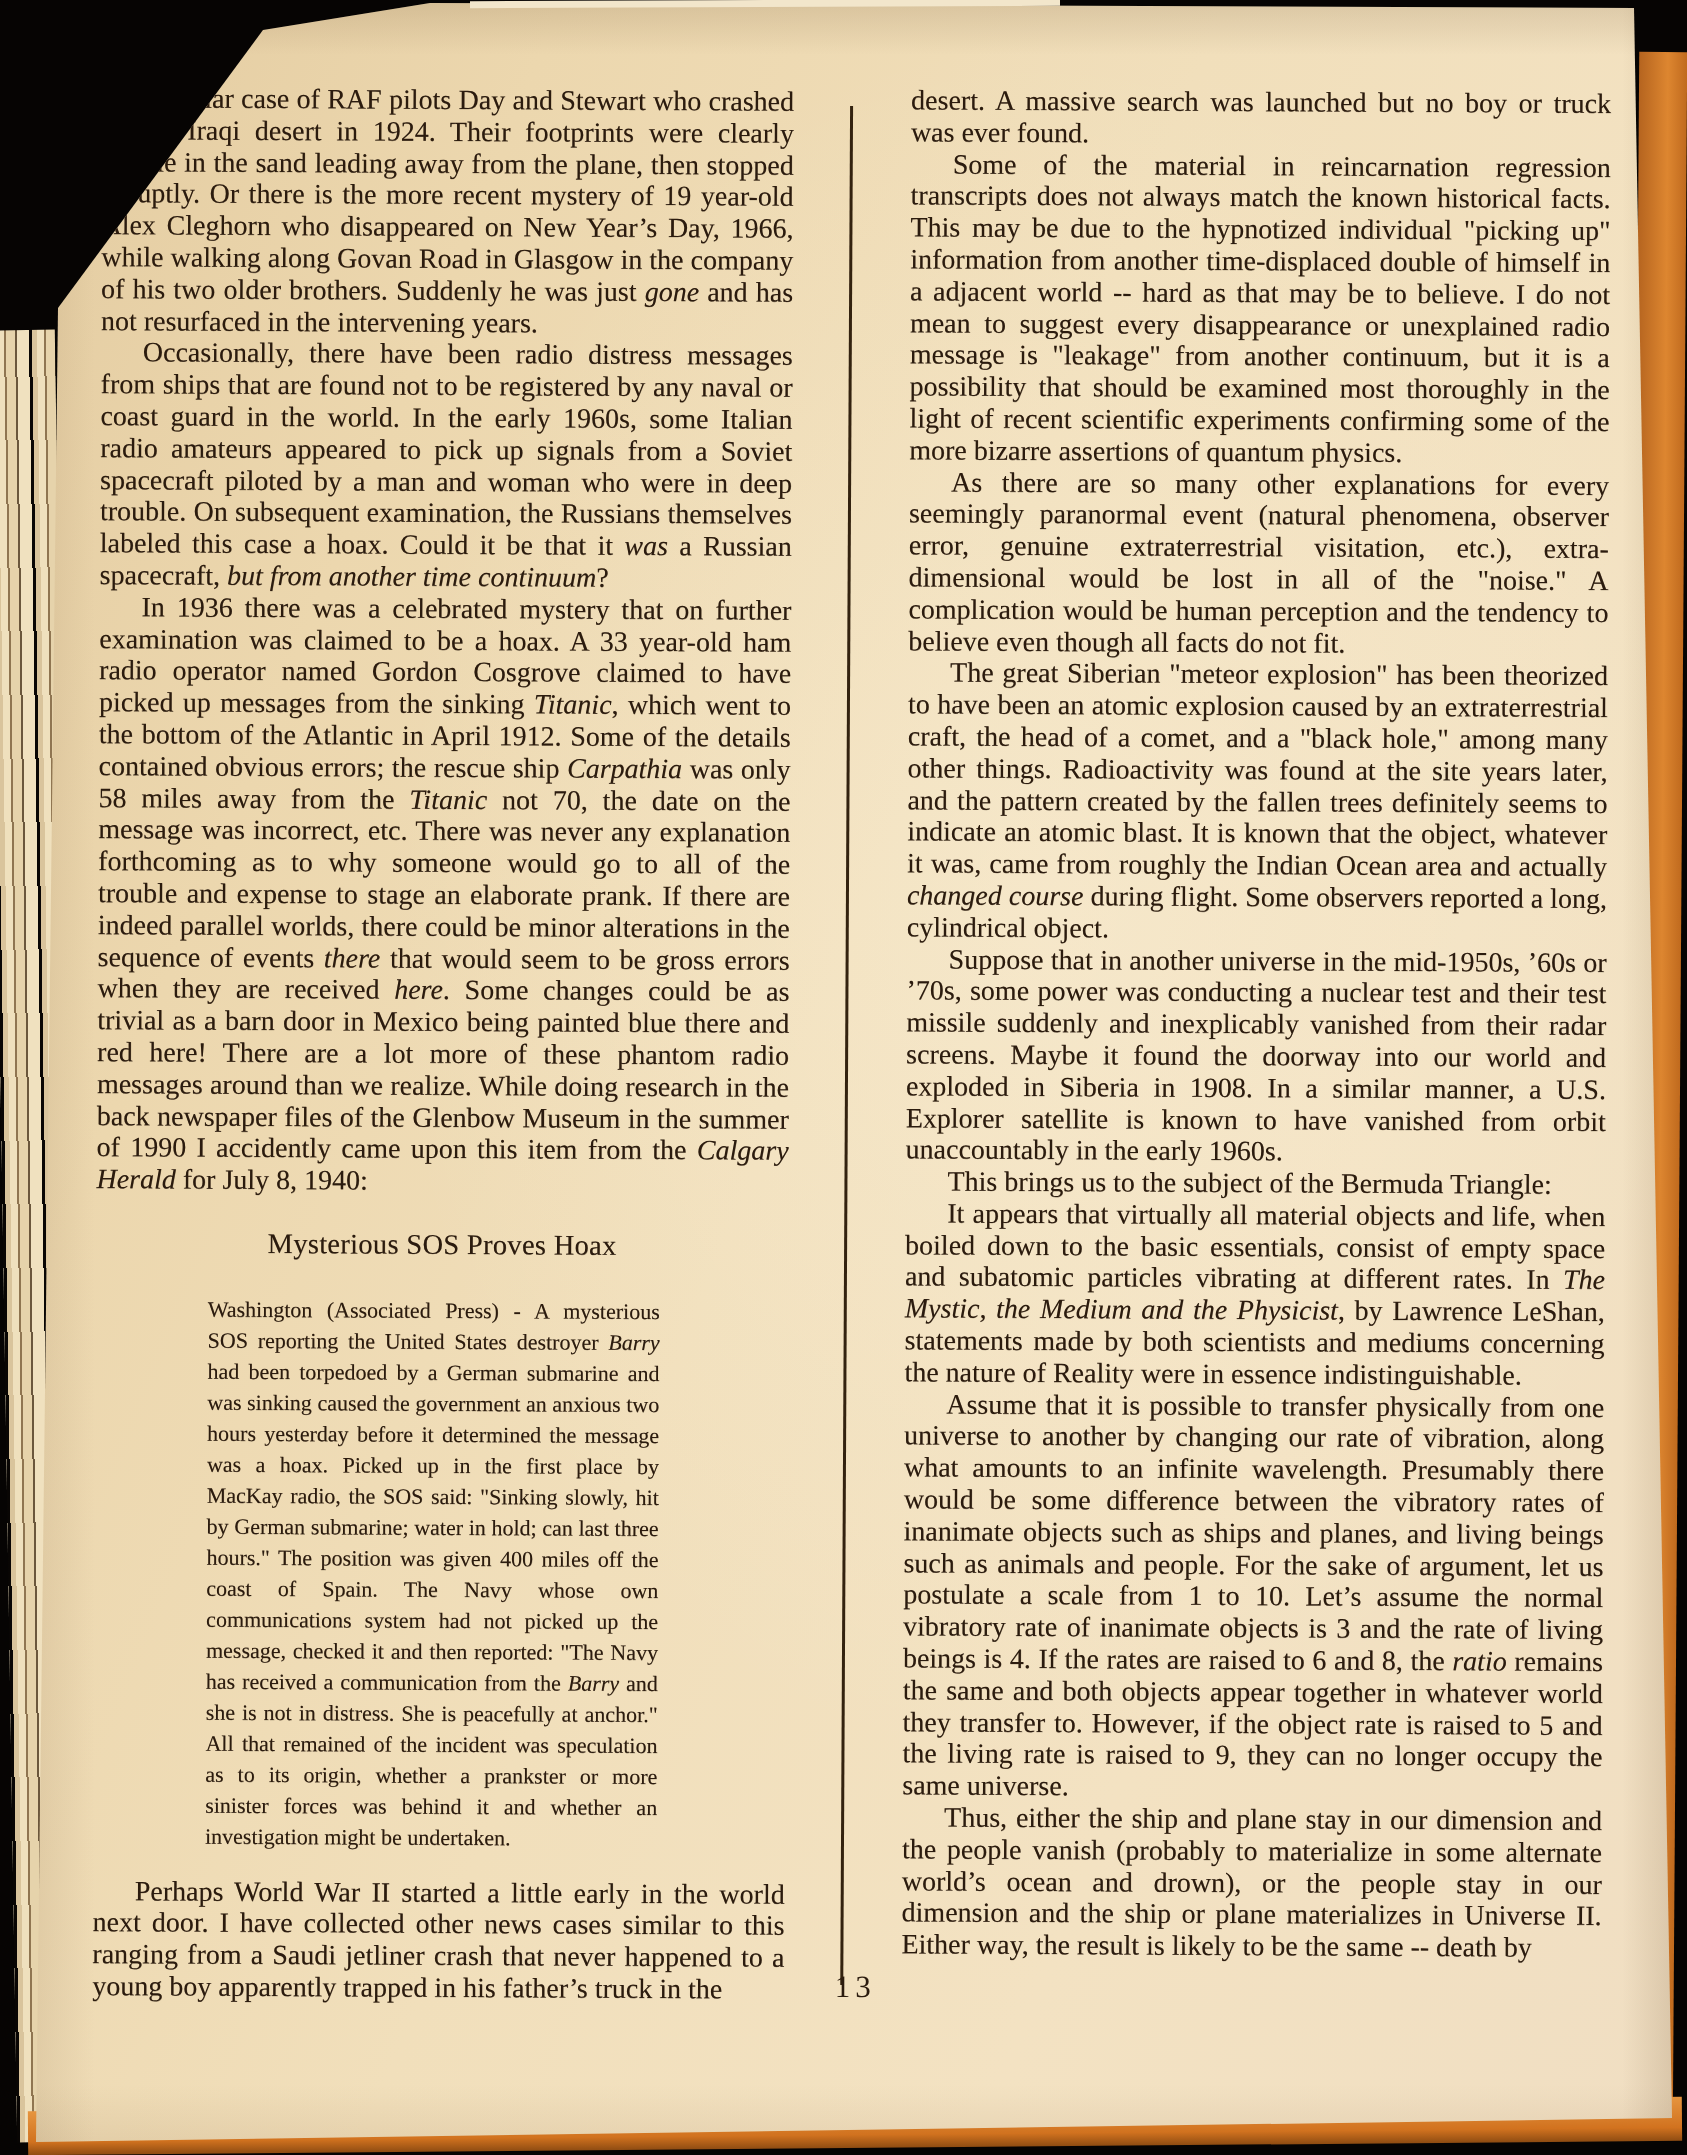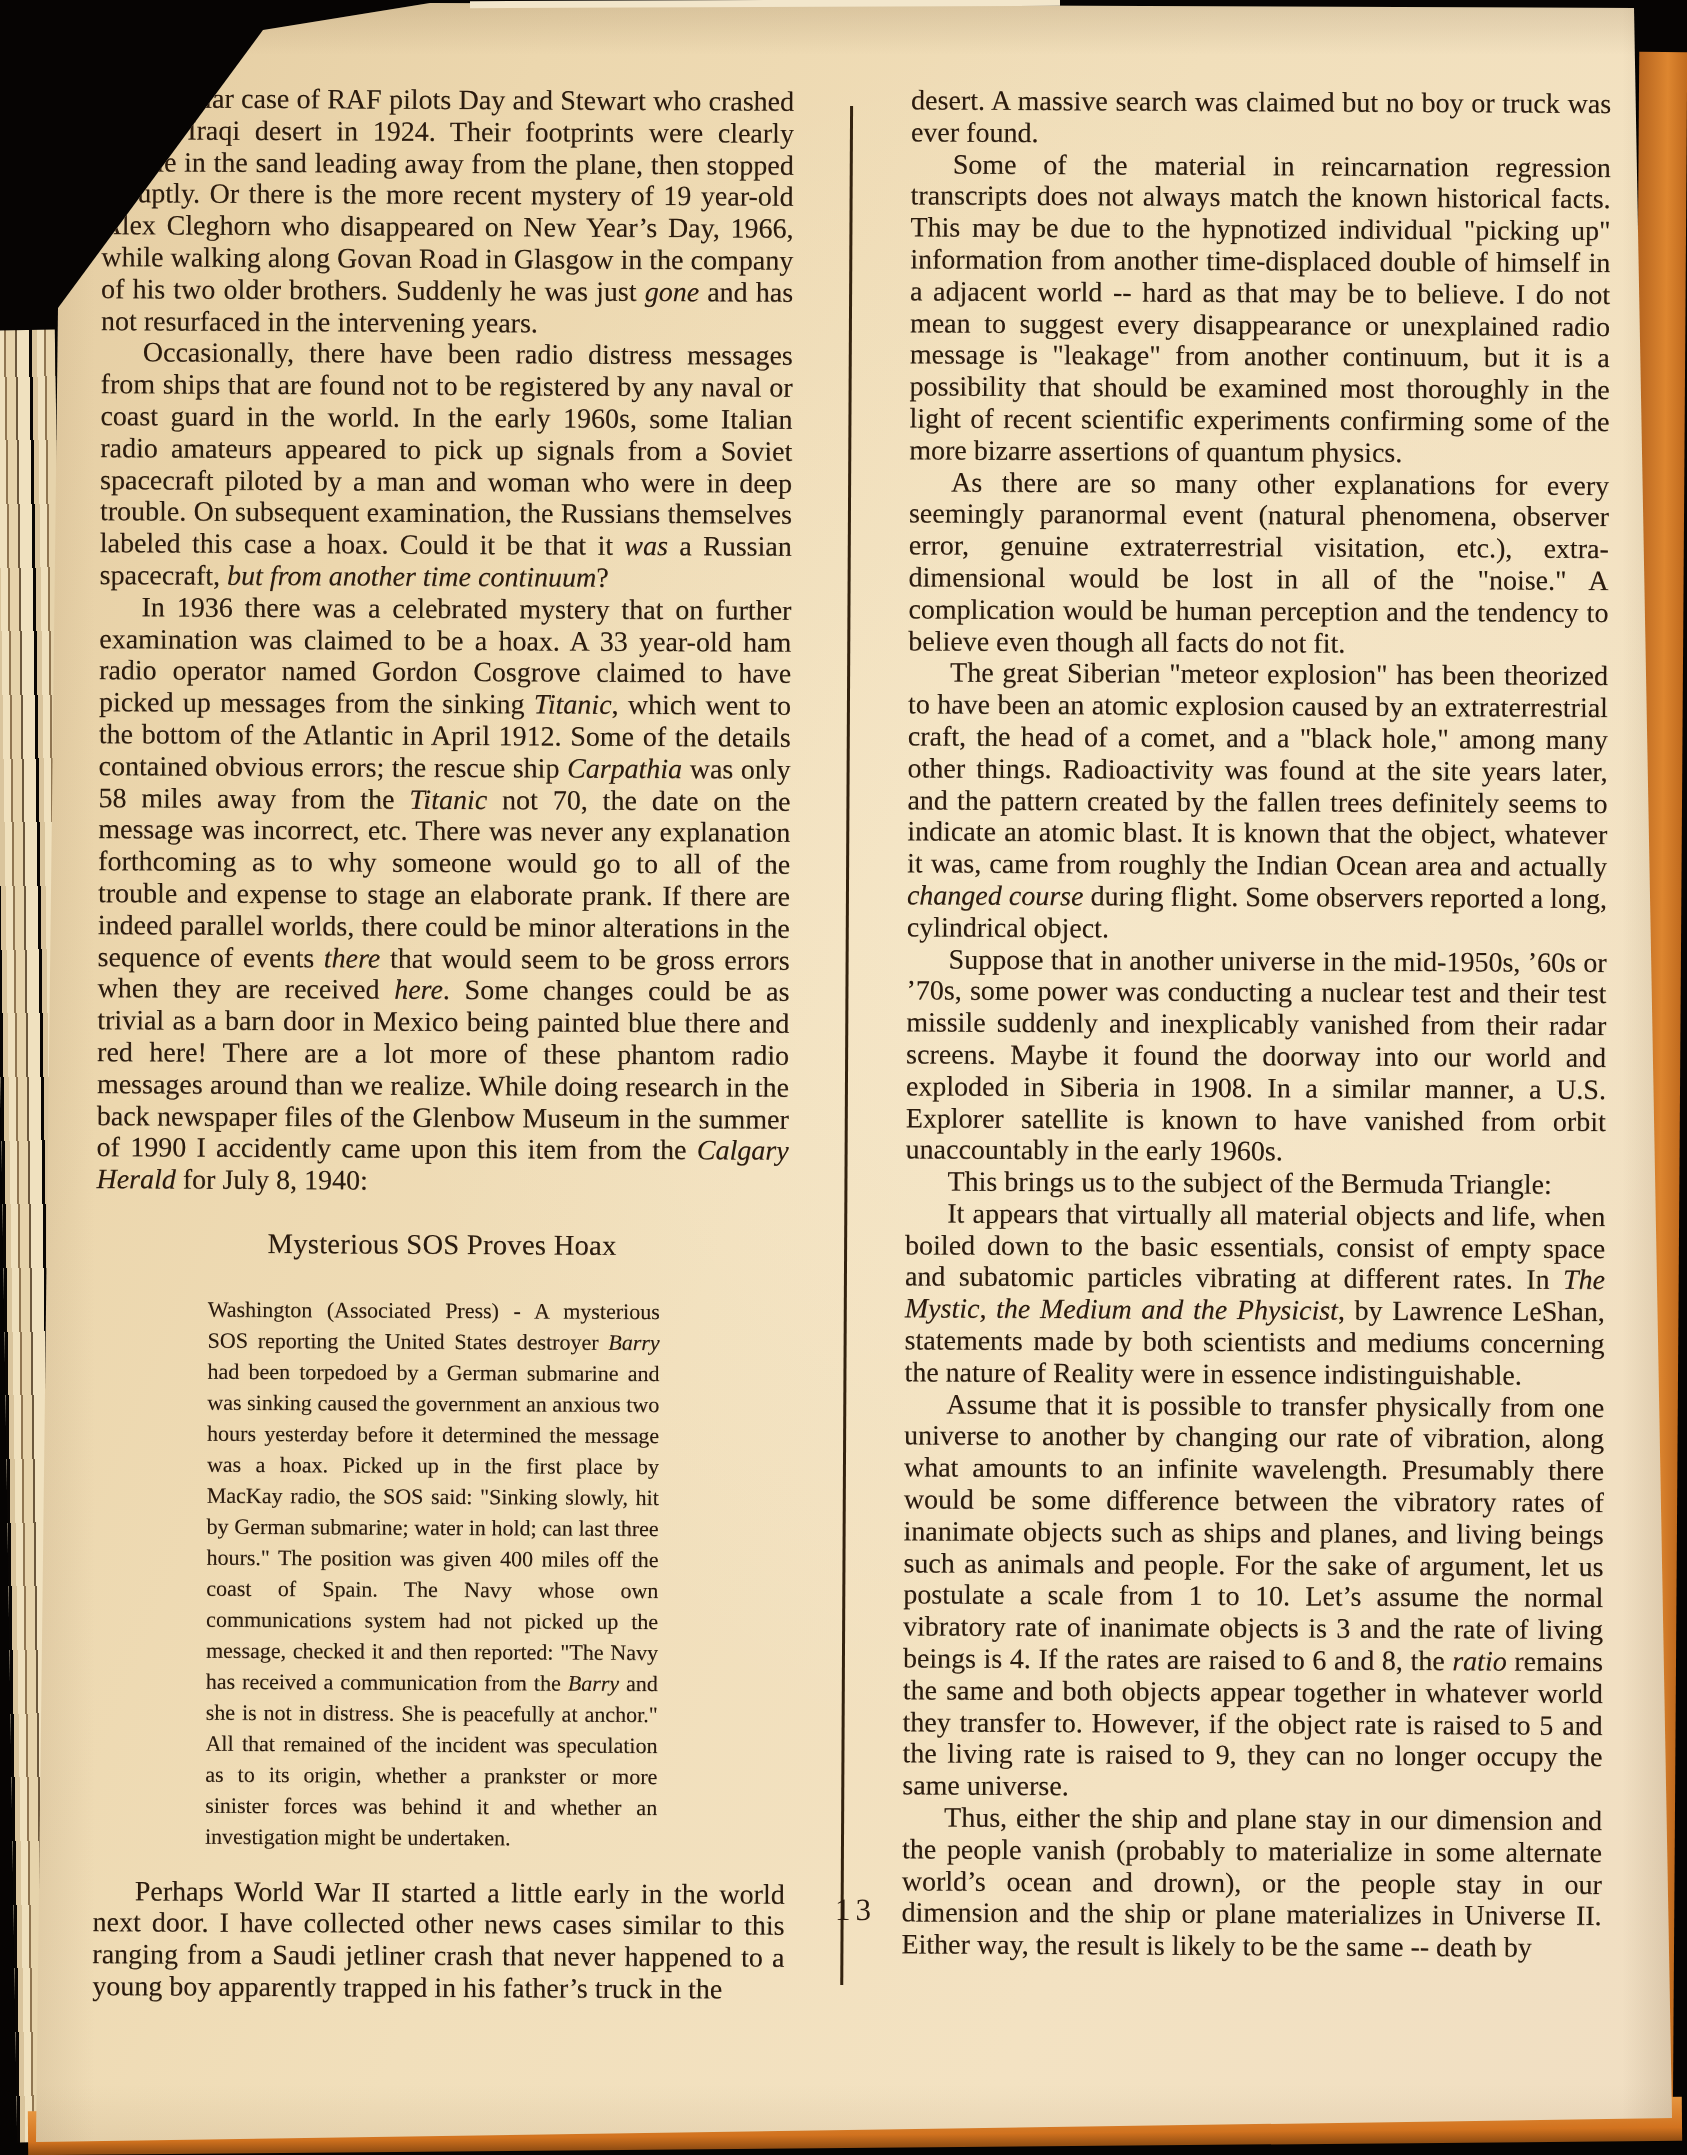--- a/index.html
+++ b/index.html
@@ -72,21 +72,21 @@
     font-size:22px;line-height:31px;
     padding-left:112px;padding-right:128px;
     margin:0 0 24px 0;text-align:justify;
   }
   .it{font-style:italic;}
   .divider{
     position:absolute;left:845px;top:106px;width:2.5px;height:1879px;
     background:#33220f;
   }
   .pageno{
-    position:absolute;left:815px;top:1892px;width:90px;text-align:center;
+    position:absolute;left:815px;top:1969px;width:90px;text-align:center;
     font-size:31px;letter-spacing:5px;color:#2b1b0e;
   }
 </style>
 </head>
 <body>
 
 <div class="stage">
   <div class="edge-stack"></div>
   <div class="cover-right"></div>
   <div class="cover-bottom"></div>
@@ -100,21 +100,21 @@
         <p><span>Occasionally, there have been radio distress messages from ships that are found not to be registered by any naval or coast guard in the world. In the early 1960s, some Italian radio amateurs appeared to pick up signals from a Soviet spacecraft piloted by a man and woman who were in deep trouble. On subsequent examination, the Russians themselves labeled this case a hoax. Could it be that it </span><span class="it">was</span><span> a Russian spacecraft, </span><span class="it">but from another time continuum</span><span>?</span></p>
         <p><span>In 1936 there was a celebrated mystery that on further examination was claimed to be a hoax. A 33 year-old ham radio operator named Gordon Cosgrove claimed to have picked up messages from the sinking </span><span class="it">Titanic</span><span>, which went to the bottom of the Atlantic in April 1912. Some of the details contained obvious errors; the rescue ship </span><span class="it">Carpathia</span><span> was only 58 miles away from the </span><span class="it">Titanic</span><span> not 70, the date on the message was incorrect, etc. There was never any explanation forthcoming as to why someone would go to all of the trouble and expense to stage an elaborate prank. If there are indeed parallel worlds, there could be minor alterations in the sequence of events </span><span class="it">there</span><span> that would seem to be gross errors when they are received </span><span class="it">here</span><span>. Some changes could be as trivial as a barn door in Mexico being painted blue there and red here! There are a lot more of these phantom radio messages around than we realize. While doing research in the back newspaper files of the Glenbow Museum in the summer of 1990 I accidently came upon this item from the </span><span class="it">Calgary Herald</span><span> for July 8, 1940:</span></p>
         <h3 class="excerpt-head">Mysterious SOS Proves Hoax</h3>
         <div class="excerpt"><span>Washington (Associated Press) - A mysterious SOS reporting the United States destroyer </span><span class="it">Barry</span><span> had been torpedoed by a German submarine and was sinking caused the government an anxious two hours yesterday before it determined the message was a hoax. Picked up in the first place by MacKay radio, the SOS said: "Sinking slowly, hit by German submarine; water in hold; can last three hours." The position was given 400 miles off the coast of Spain. The Navy whose own communications system had not picked up the message, checked it and then reported: "The Navy has received a communication from the </span><span class="it">Barry</span><span> and she is not in distress. She is peacefully at anchor." All that remained of the incident was speculation as to its origin, whether a prankster or more sinister forces was behind it and whether an investigation might be undertaken.</span></div>
         <p><span>Perhaps World War II started a little early in the world next door. I have collected other news cases similar to this ranging from a Saudi jetliner crash that never happened to a young boy apparently trapped in his father’s truck in the</span></p>
       </div>
 
       <div class="divider"></div>
 
       <div class="col col-right">
-        <p class="cont"><span>desert. A massive search was claimed but no boy or truck was ever found.</span></p>
+        <p class="cont"><span>desert. A massive search was launched but no boy or truck was ever found.</span></p>
         <p><span>Some of the material in reincarnation regression transcripts does not always match the known historical facts. This may be due to the hypnotized individual "picking up" information from another time-displaced double of himself in a adjacent world -- hard as that may be to believe. I do not mean to suggest every disappearance or unexplained radio message is "leakage" from another continuum, but it is a possibility that should be examined most thoroughly in the light of recent scientific experiments confirming some of the more bizarre assertions of quantum physics.</span></p>
         <p><span>As there are so many other explanations for every seemingly paranormal event (natural phenomena, observer error, genuine extraterrestrial visitation, etc.), extra-dimensional would be lost in all of the "noise." A complication would be human perception and the tendency to believe even though all facts do not fit.</span></p>
         <p><span>The great Siberian "meteor explosion" has been theorized to have been an atomic explosion caused by an extraterrestrial craft, the head of a comet, and a "black hole," among many other things. Radioactivity was found at the site years later, and the pattern created by the fallen trees definitely seems to indicate an atomic blast. It is known that the object, whatever it was, came from roughly the Indian Ocean area and actually </span><span class="it">changed course</span><span> during flight. Some observers reported a long, cylindrical object.</span></p>
         <p><span>Suppose that in another universe in the mid-1950s, ’60s or ’70s, some power was conducting a nuclear test and their test missile suddenly and inexplicably vanished from their radar screens. Maybe it found the doorway into our world and exploded in Siberia in 1908. In a similar manner, a U.S. Explorer satellite is known to have vanished from orbit unaccountably in the early 1960s.</span></p>
         <p><span>This brings us to the subject of the Bermuda Triangle:</span></p>
         <p><span>It appears that virtually all material objects and life, when boiled down to the basic essentials, consist of empty space and subatomic particles vibrating at different rates. In </span><span class="it">The Mystic, the Medium and the Physicist</span><span>, by Lawrence LeShan, statements made by both scientists and mediums concerning the nature of Reality were in essence indistinguishable.</span></p>
         <p><span>Assume that it is possible to transfer physically from one universe to another by changing our rate of vibration, along what amounts to an infinite wavelength. Presumably there would be some difference between the vibratory rates of inanimate objects such as ships and planes, and living beings such as animals and people. For the sake of argument, let us postulate a scale from 1 to 10. Let’s assume the normal vibratory rate of inanimate objects is 3 and the rate of living beings is 4. If the rates are raised to 6 and 8, the </span><span class="it">ratio</span><span> remains the same and both objects appear together in whatever world they transfer to. However, if the object rate is raised to 5 and the living rate is raised to 9, they can no longer occupy the same universe.</span></p>
         <p><span>Thus, either the ship and plane stay in our dimension and the people vanish (probably to materialize in some alternate world’s ocean and drown), or the people stay in our dimension and the ship or plane materializes in Universe II. Either way, the result is likely to be the same -- death by</span></p>
       </div>
 

